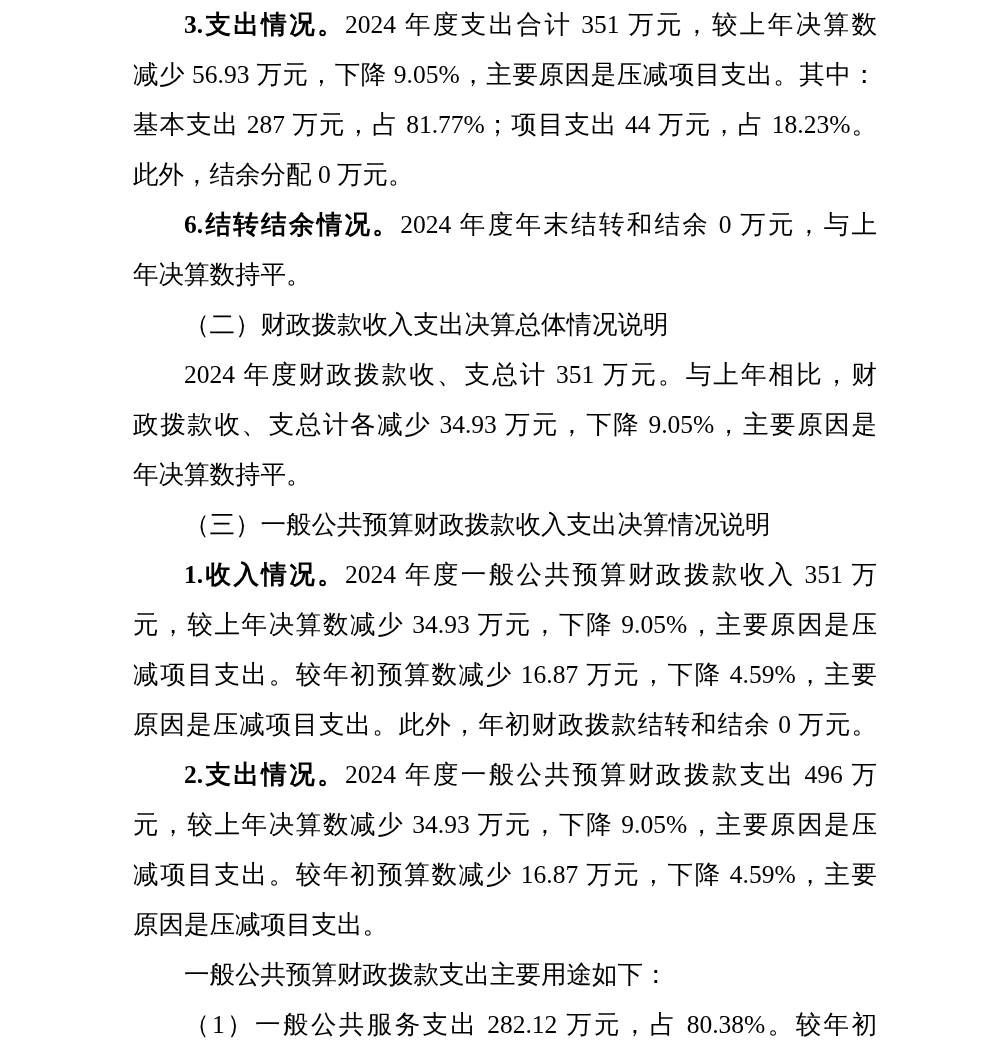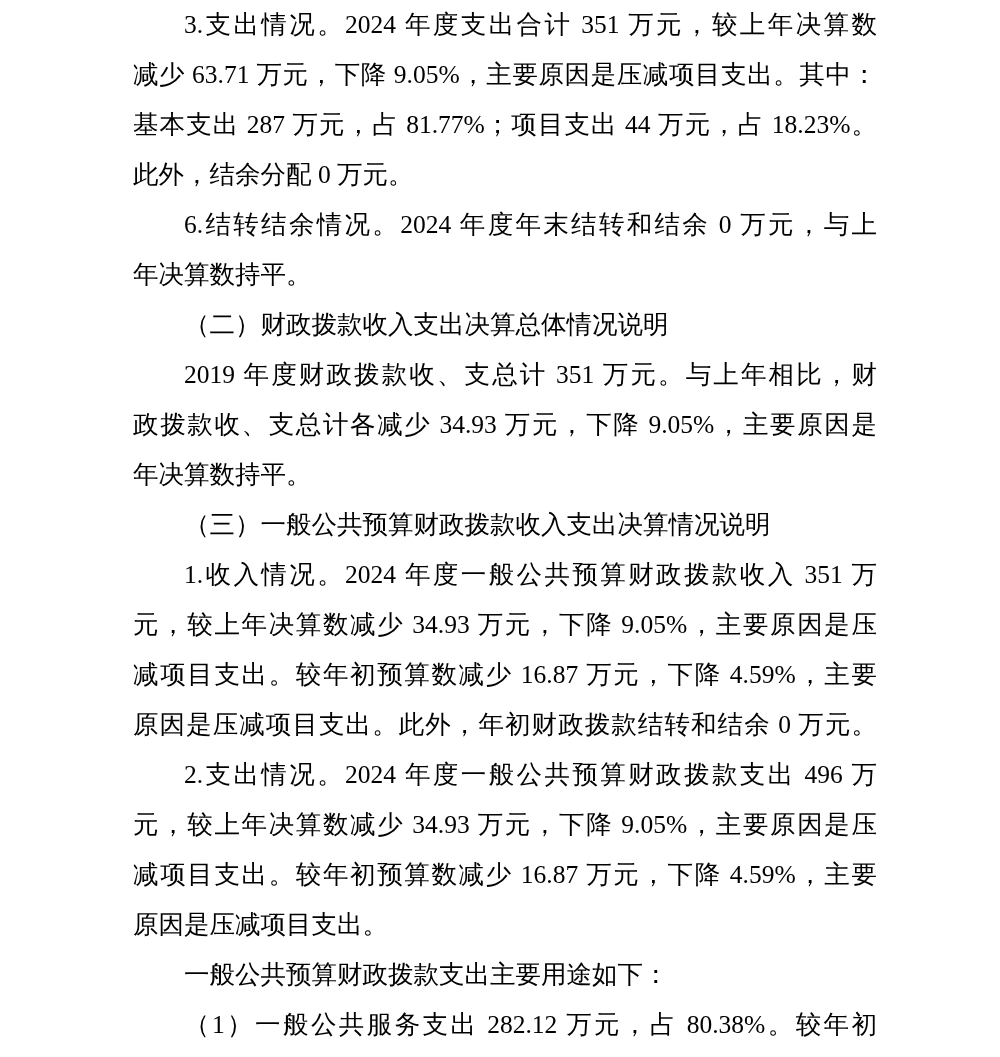--- a/index.html
+++ b/index.html
@@ -30,37 +30,37 @@
     overflow: hidden;
   }
   .doc-line.no-justify {
     text-align: center;
     text-align-last: left;
   }
   .doc-line.indent {
     padding-left: 51px;
   }
   .lead {
-    font-weight: 400;
+    font-weight: 700;
     margin-top: 37px;
   }
 </style>
 </head>
 <body>
 
 <div class="page">
   <div id="doc-body">
       <div class="doc-line indent"><span class="lead">3.支出情况。</span><span>2024 年度支出合计 351 万元，较上年决算数</span></div>
-      <div class="doc-line"><span>减少 63.71 万元，下降 9.05%，主要原因是压减项目支出。其中：</span></div>
+      <div class="doc-line"><span>减少 56.93 万元，下降 9.05%，主要原因是压减项目支出。其中：</span></div>
       <div class="doc-line"><span>基本支出 287 万元，占 81.77%；项目支出 44 万元，占 18.23%。</span></div>
       <div class="doc-line no-justify"><span>此外，结余分配 0 万元。</span></div>
       <div class="doc-line indent"><span class="lead">6.结转结余情况。</span><span>2024 年度年末结转和结余 0 万元，与上</span></div>
       <div class="doc-line no-justify"><span>年决算数持平。</span></div>
       <div class="doc-line no-justify indent"><span>（二）财政拨款收入支出决算总体情况说明</span></div>
-      <div class="doc-line indent"><span>2019 年度财政拨款收、支总计 351 万元。与上年相比，财</span></div>
+      <div class="doc-line indent"><span>2024 年度财政拨款收、支总计 351 万元。与上年相比，财</span></div>
       <div class="doc-line"><span>政拨款收、支总计各减少 34.93 万元，下降 9.05%，主要原因是</span></div>
       <div class="doc-line no-justify"><span>年决算数持平。</span></div>
       <div class="doc-line no-justify indent"><span>（三）一般公共预算财政拨款收入支出决算情况说明</span></div>
       <div class="doc-line indent"><span class="lead">1.收入情况。</span><span>2024 年度一般公共预算财政拨款收入 351 万</span></div>
       <div class="doc-line"><span>元，较上年决算数减少 34.93 万元，下降 9.05%，主要原因是压</span></div>
       <div class="doc-line"><span>减项目支出。较年初预算数减少 16.87 万元，下降 4.59%，主要</span></div>
       <div class="doc-line"><span>原因是压减项目支出。此外，年初财政拨款结转和结余 0 万元。</span></div>
       <div class="doc-line indent"><span class="lead">2.支出情况。</span><span>2024 年度一般公共预算财政拨款支出 496 万</span></div>
       <div class="doc-line"><span>元，较上年决算数减少 34.93 万元，下降 9.05%，主要原因是压</span></div>
       <div class="doc-line"><span>减项目支出。较年初预算数减少 16.87 万元，下降 4.59%，主要</span></div>

